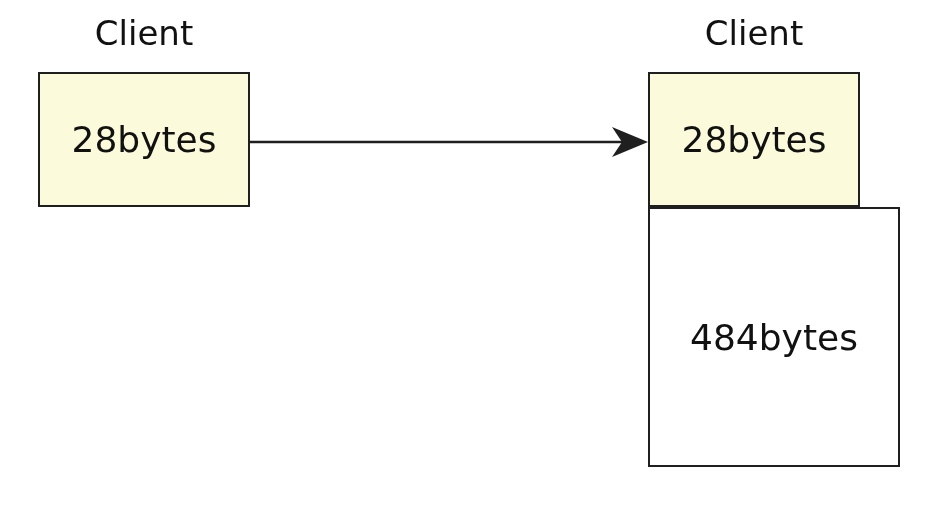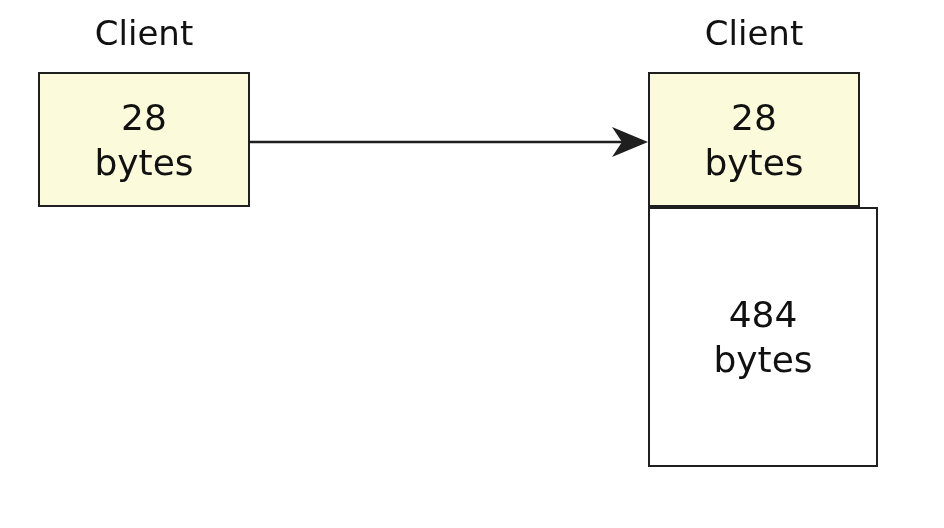--- a/index.html
+++ b/index.html
@@ -31,21 +31,21 @@
     color: var(--text, #111111);
   }
   .label-client { left: 38px;  width: 212px; }
   .label-server { left: 648px; width: 212px; }
 
   .box {
     position: absolute;
     box-sizing: border-box;
     border: 2px solid var(--box-border, #1F1F1F);
     display: flex;
-    flex-direction: column;
+    flex-direction: row;
     align-items: center;
     justify-content: center;
     text-align: center;
     font-size: 36px;
   }
   .box .line {
     display: block;
     line-height: 45px;
     white-space: nowrap;
   }
@@ -63,21 +63,21 @@
   }
   .server-received-box {
     left: 648px;
     top: 72px;
     width: 212px;
     height: 135px;
   }
   .server-pending-box {
     left: 648px;
     top: 207px;
-    width: 230px;
+    width: 252px;
     height: 260px;
   }
   .arrow-layer {
     position: absolute;
     inset: 0;
     pointer-events: none;
   }
 </style>
 </head>
 <body style="--background: #FFFFFF; --box-fill: #FBFBDB; --box-border: #1F1F1F; --text: #111111; --arrow: #1F1F1F;">

